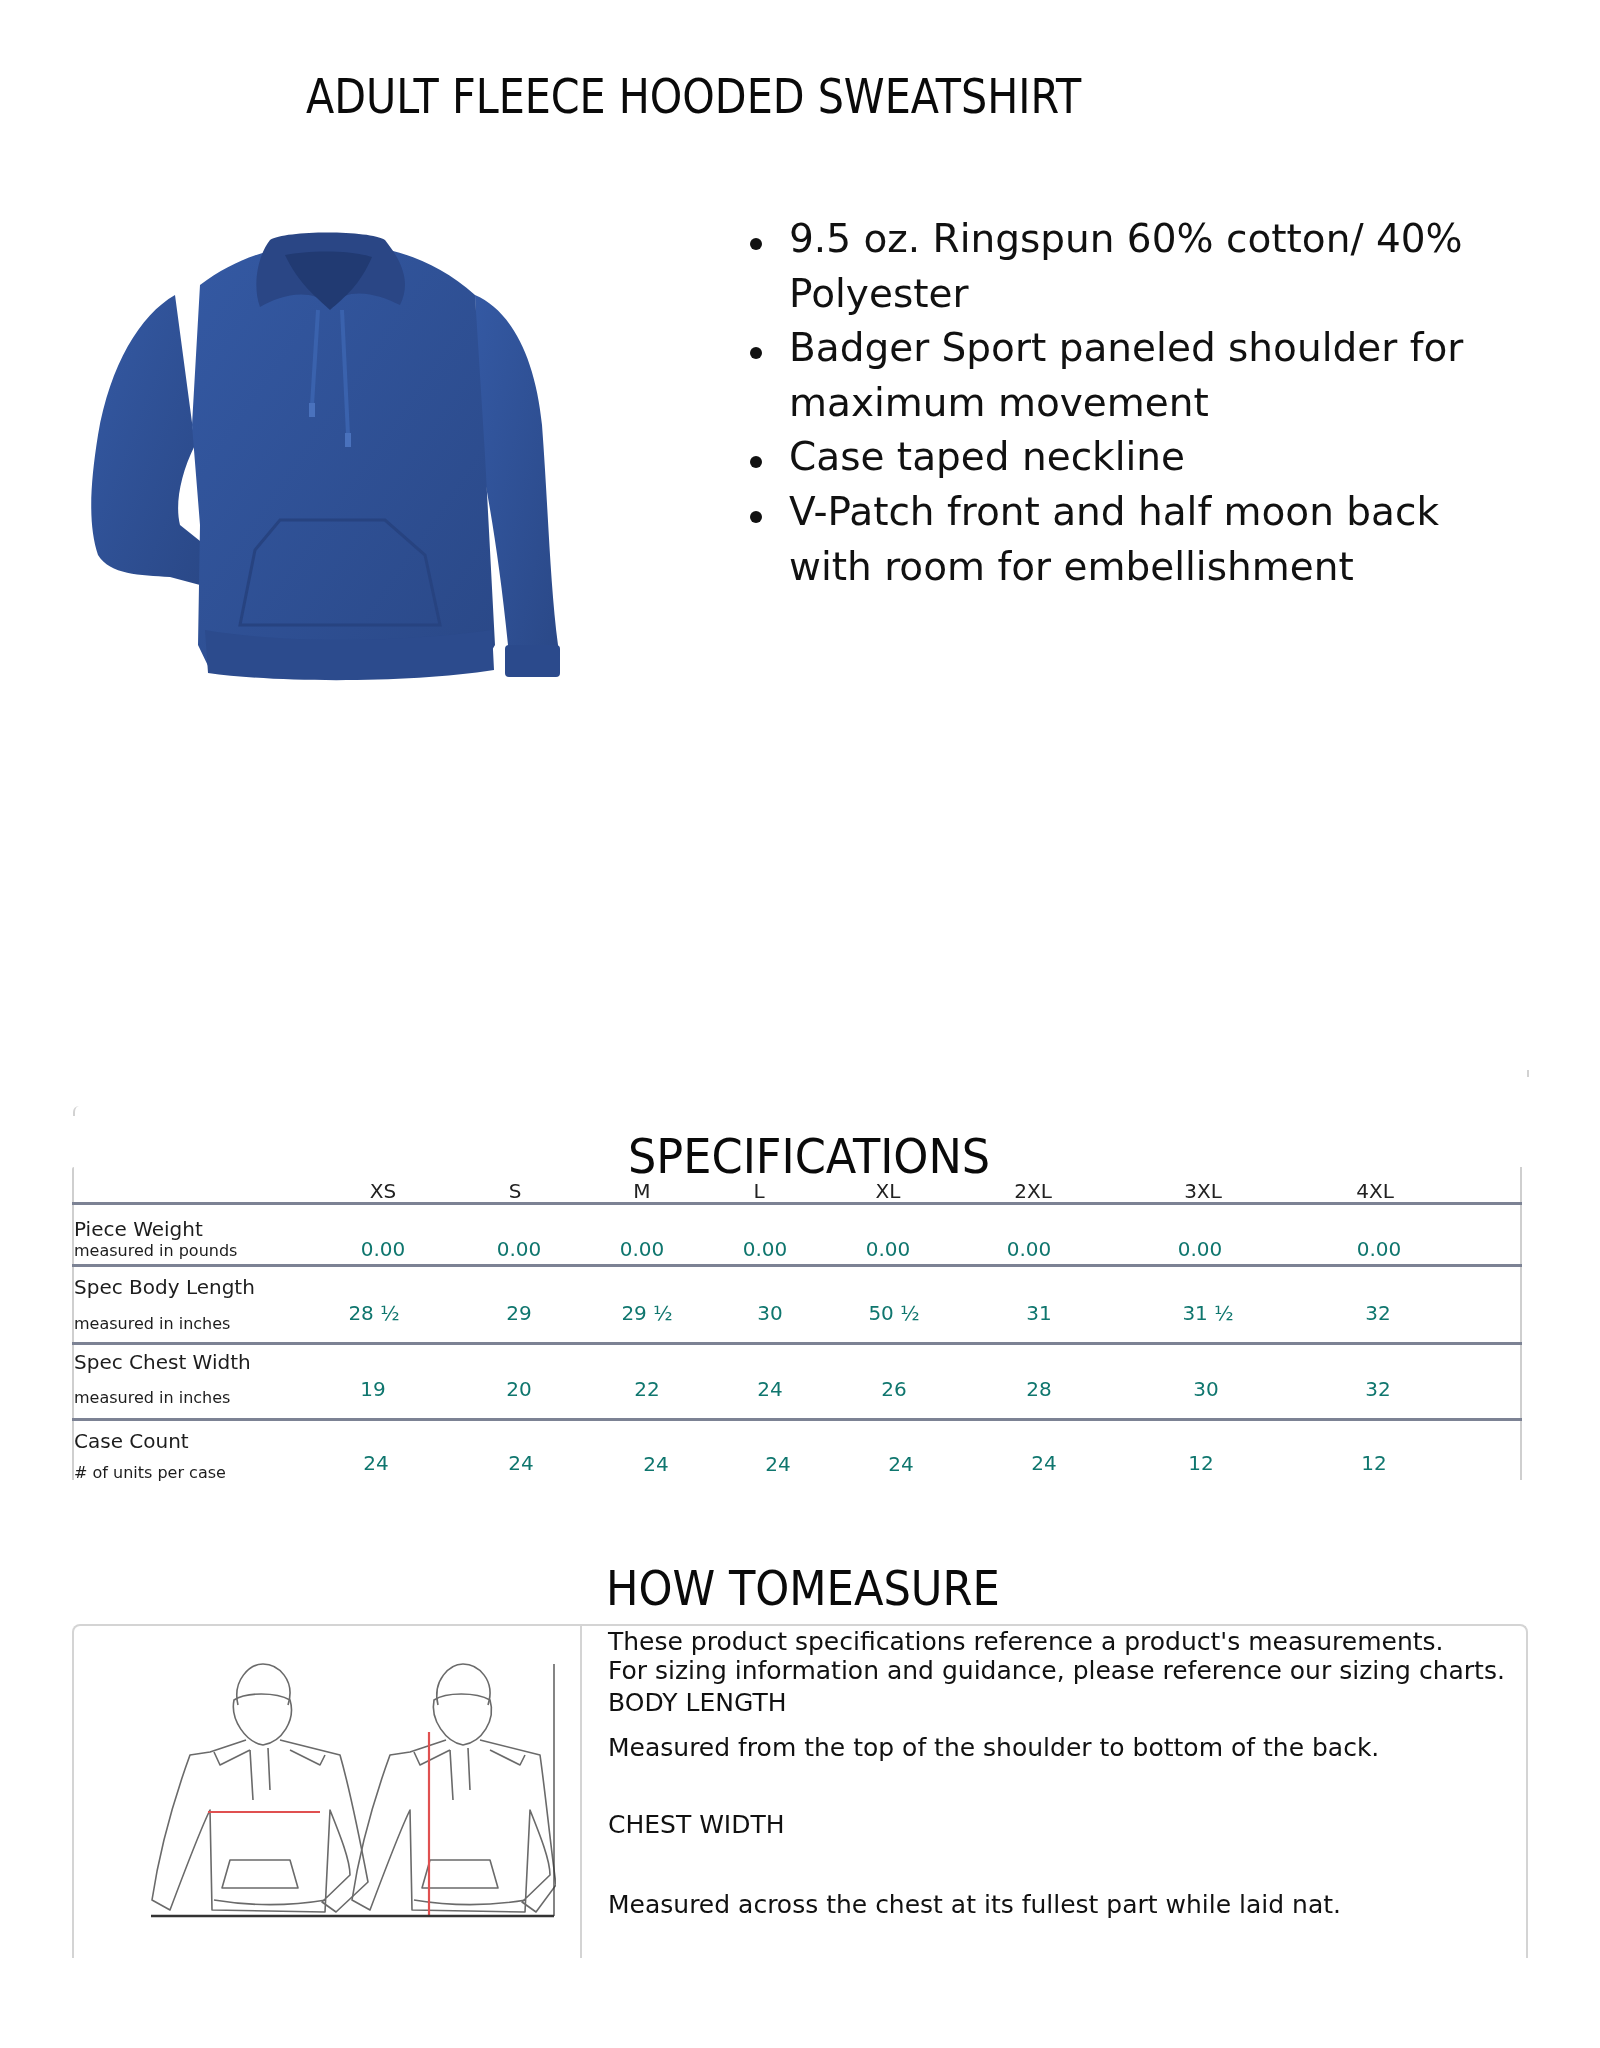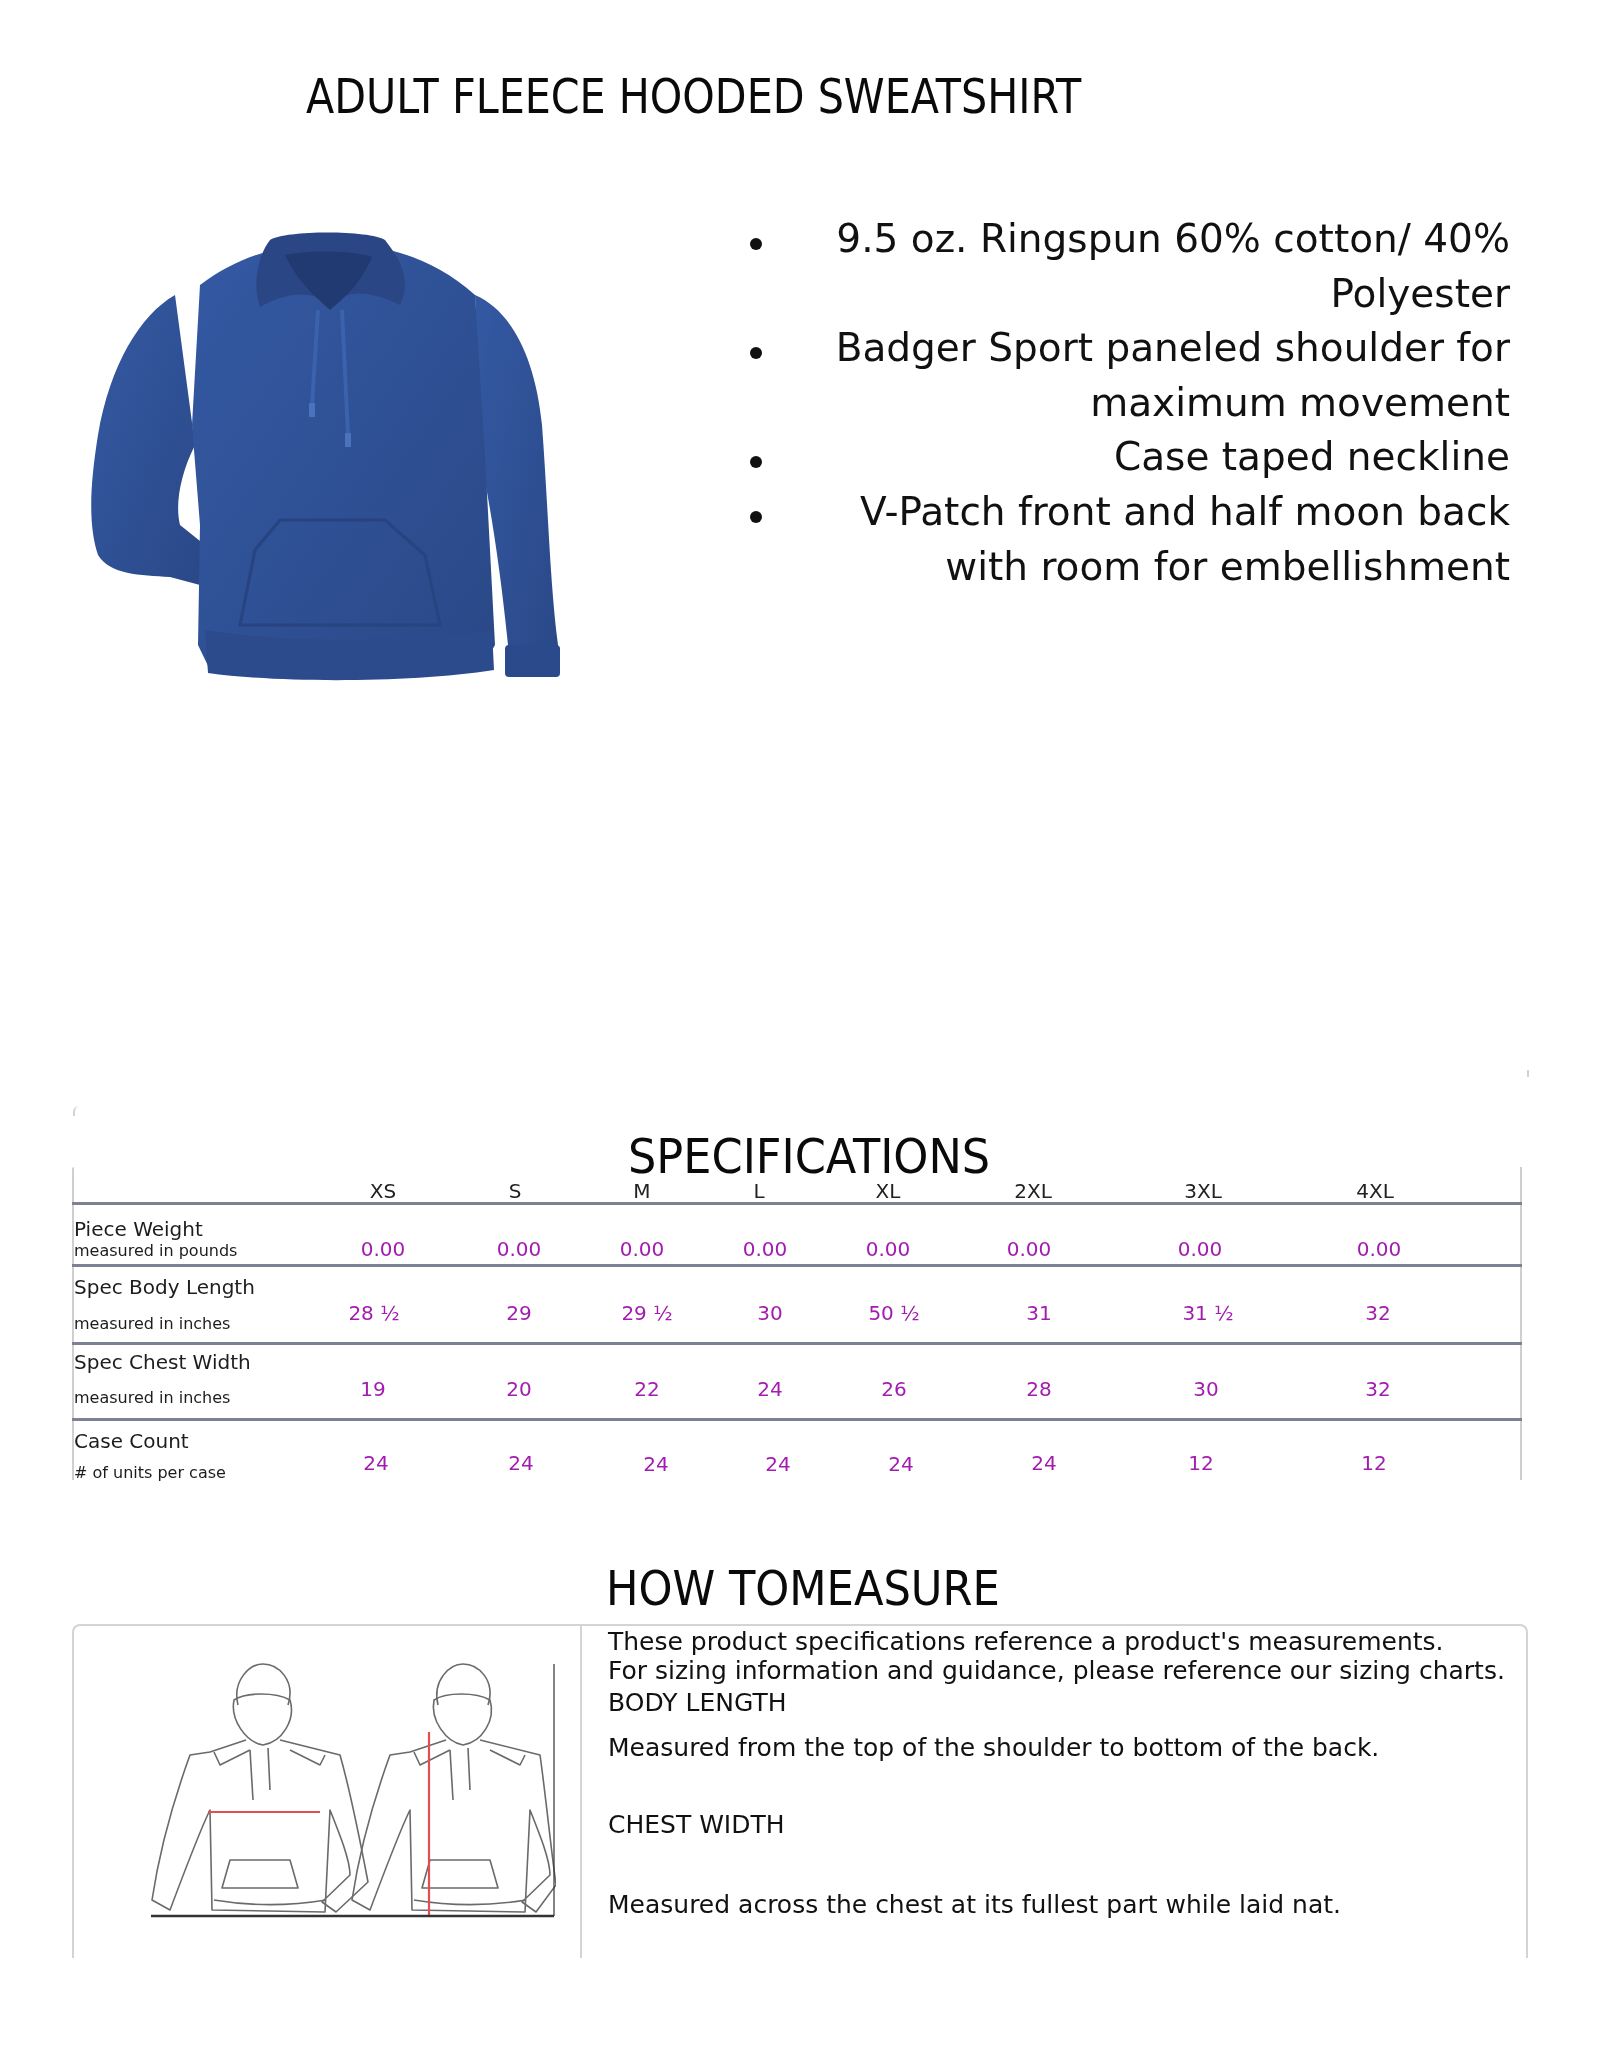--- a/index.html
+++ b/index.html
@@ -7,38 +7,38 @@
          font-family:"DejaVu Sans", sans-serif; color:#111; }
   .abs { position:absolute; }
 
   #page-title { left:306px; top:68px; font-size:48px; line-height:56px; white-space:nowrap;
                 font-family:"DejaVu Sans", sans-serif; letter-spacing:0px;
                 transform:scaleX(0.86); transform-origin:left top; color:#0a0a0a; }
 
   #product-image { left:80px; top:225px; width:520px; height:470px; }
 
   #feature-list { left:750px; top:212px; width:760px; margin:0; padding:0; list-style:none;
-                  font-size:39px; line-height:54.6px; color:#111;text-align:right; }
+                  font-size:39px; line-height:54.6px; color:#111; }
   #feature-list li { position:relative; padding-left:39px; }
   #feature-list li::before { content:""; position:absolute; left:0px; top:26px; width:12px; height:12px;
                              border-radius:50%; background:#111; }
 
   .corner-mark { width:6px; height:10px; border-left:2px solid #d2d2d2; border-radius:6px 0 0 0; }
 
   #spec-title { left:628px; top:1128px; font-size:48px; line-height:56px; white-space:nowrap;
                 transform:scaleX(0.93); transform-origin:left top; color:#0a0a0a; }
 
   #spec-table { left:72px; top:1167px; width:1450px; height:313px; }
   #spec-table .border-l { position:absolute; left:0; top:0; width:2px; height:313px; background:#cfcfcf; border-radius:4px 0 0 0; }
   #spec-table .border-r { position:absolute; right:0; top:0; width:2px; height:313px; background:#cfcfcf; }
   #spec-table .hline { position:absolute; left:0; width:1450px; height:3px; background:#7c8294; }
   .size-head { position:absolute; top:12px; font-size:20px; line-height:24px; transform:translateX(-50%); color:#222; white-space:nowrap; }
   .row-label { position:absolute; left:2px; font-size:20px; line-height:24px; color:#1d1d1d; white-space:nowrap; }
   .row-sub { position:absolute; left:2px; font-size:16px; line-height:20px; color:#1d1d1d; white-space:nowrap; }
-  .cell { position:absolute; font-size:20px; line-height:24px; transform:translateX(-50%); color:#a21caf; white-space:nowrap; }
+  .cell { position:absolute; font-size:20px; line-height:24px; transform:translateX(-50%); color:#0f766e; white-space:nowrap; }
 
   #measure-title { left:606px; top:1560px; font-size:48px; line-height:56px; white-space:nowrap;
                    transform:scaleX(0.9); transform-origin:left top; color:#0a0a0a; }
   #measure-box { left:72px; top:1624px; width:1456px; height:334px; box-sizing:border-box;
                  border:2px solid #d4d4d4; border-bottom:none; border-radius:8px 8px 0 0; }
   #measure-divider { left:580px; top:1626px; width:2px; height:332px; background:#d4d4d4; }
   #measure-sketch { left:150px; top:1660px; width:406px; height:260px; }
   .mtext { position:absolute; left:608px; font-size:25px; line-height:30px; color:#111; white-space:nowrap; }
 </style>
 </head>

